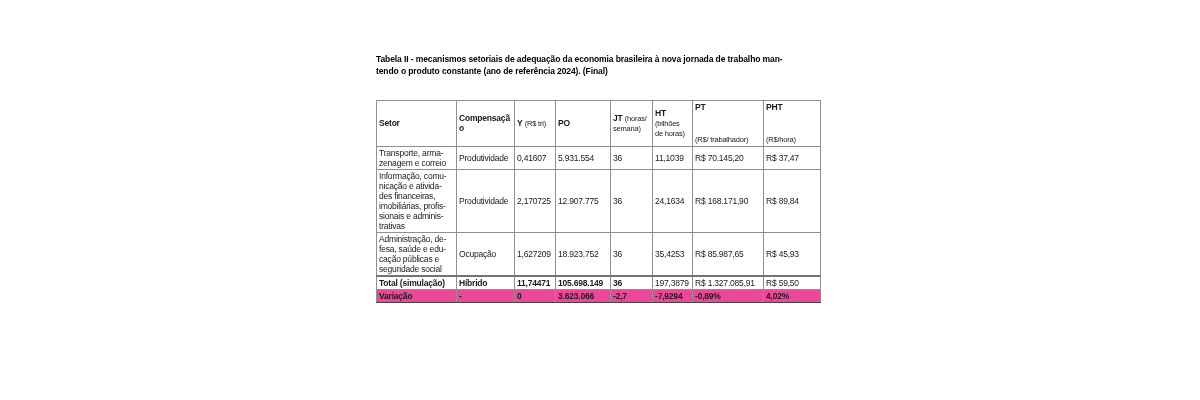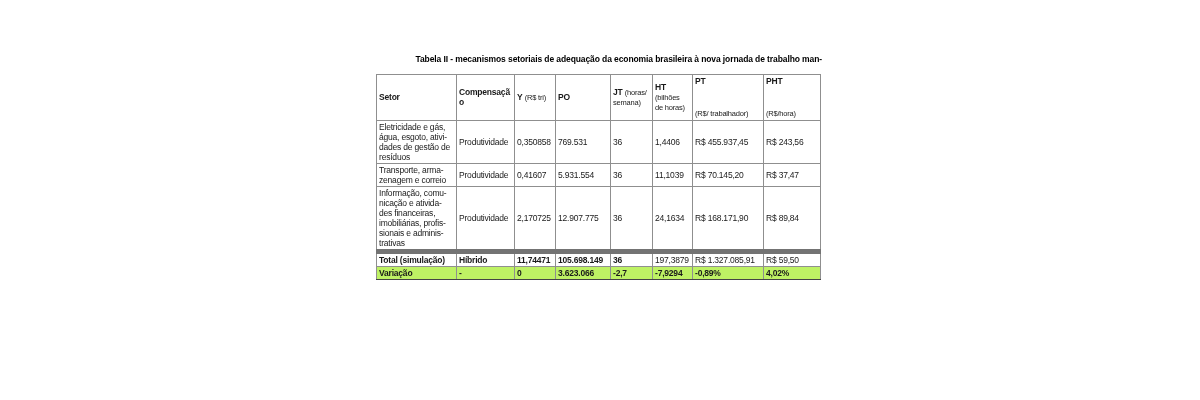--- a/index.html
+++ b/index.html
@@ -1,38 +1,39 @@
 <!DOCTYPE html>
 <html><head>
 <meta charset="utf-8">
 <style>
   html,body{margin:0;padding:0;}
   body{
     width:1200px;height:400px;overflow:hidden;background:#ffffff;
     font-family:"Liberation Sans",sans-serif;color:#1a1a1a;position:relative;
   }
   .wrap{position:absolute;left:376px;top:53px;width:446px;}
-  .title{font-weight:bold;font-size:8.5px;letter-spacing:-0.1px;line-height:12px;margin:0 0 9px 0;color:#000;text-align:right;}
+  .title{font-weight:bold;font-size:8.5px;letter-spacing:-0.1px;line-height:12px;margin:0 0 23px 0;color:#000;}
   table{border-collapse:collapse;table-layout:fixed;width:444px;font-size:8.5px;letter-spacing:-0.2px;line-height:1.18;border:1px solid #6f6f6f;}
   th,td{border:1px solid #8f8f8f;padding:1px 3px 1px 2px;text-align:left;vertical-align:middle;font-weight:normal;overflow-wrap:break-word;word-wrap:break-word;}
   th{height:25px;vertical-align:middle;}
   col.c-setor{width:80px;}col.c-comp{width:58px;}col.c-y{width:41px;}col.c-po{width:55px;}
   col.c-jt{width:42px;}col.c-ht{width:40px;}col.c-pt{width:71px;}col.c-pht{width:57px;}
   .b{font-weight:bold;}
   .hrest{font-size:7.5px;letter-spacing:-0.2px;}
   .hrest.block{display:block;margin-top:24px;}
-  tr.total td{border-top:5px solid #737373;}
-  tr.variacao td{background:#bef264;border-top:1px solid #444;border-bottom:1px solid #444;}
+  tr.total td{border-top:2px solid #737373;}
+  tr.variacao td{background:#ec4899;border-top:1px solid #444;border-bottom:1px solid #444;}
 </style>
 </head>
 <body>
 
 <div class="wrap">
   <p class="title">
     <span>Tabela II - mecanismos setoriais de adequação da economia brasileira à nova jornada de trabalho man-</span><br>
+    <span>tendo o produto constante (ano de referência 2024). (Final)</span>
   </p>
 
   <table>
     <colgroup>
       <col class="c-setor">
         <col class="c-comp">
         <col class="c-y">
         <col class="c-po">
       <col class="c-jt">
         <col class="c-ht">
@@ -46,48 +47,48 @@
           <th><span class="b">Y</span> <span class="hrest">(R$ tri)</span></th>
           <th><span class="b">PO</span></th>
           <th><span class="b">JT</span> <span class="hrest">(horas/ semana)</span></th>
           <th><span class="b">HT</span> <span class="hrest">(bilhões de horas)</span></th>
           <th><span class="b">PT</span><span class="hrest block">(R$/ trabalhador)</span></th>
           <th><span class="b">PHT</span><span class="hrest block">(R$/hora)</span></th>
         </tr>
     </thead>
     <tbody>
         <tr>
-          <td>Eletricidade e gás, água, esgoto, ativi-dades de gestão de resíduos</td>
-          <td>Produtividade</td>
-          <td>0,350858</td>
-          <td>769.531</td>
-          <td>36</td>
-          <td>1,4406</td>
-          <td>R$ 455.937,45</td>
-          <td>R$ 243,56</td>
-        </tr>
-        <tr>
           <td>Transporte, arma-zenagem e correio</td>
           <td>Produtividade</td>
           <td>0,41607</td>
           <td>5.931.554</td>
           <td>36</td>
           <td>11,1039</td>
           <td>R$ 70.145,20</td>
           <td>R$ 37,47</td>
         </tr>
         <tr>
           <td>Informação, comu-nicação e ativida-des financeiras, imobiliárias, profis-sionais e adminis-trativas</td>
           <td>Produtividade</td>
           <td>2,170725</td>
           <td>12.907.775</td>
           <td>36</td>
           <td>24,1634</td>
           <td>R$ 168.171,90</td>
           <td>R$ 89,84</td>
+        </tr>
+        <tr>
+          <td>Administração, de-fesa, saúde e edu-cação públicas e seguridade social</td>
+          <td>Ocupação</td>
+          <td>1,627209</td>
+          <td>18.923.752</td>
+          <td>36</td>
+          <td>35,4253</td>
+          <td>R$ 85.987,65</td>
+          <td>R$ 45,93</td>
         </tr>
         <tr class="total">
           <td class="b">Total (simulação)</td>
           <td class="b">Híbrido</td>
           <td class="b">11,74471</td>
           <td class="b">105.698.149</td>
           <td class="b">36</td>
           <td>197,3879</td>
           <td>R$ 1.327.085,91</td>
           <td>R$ 59,50</td>

